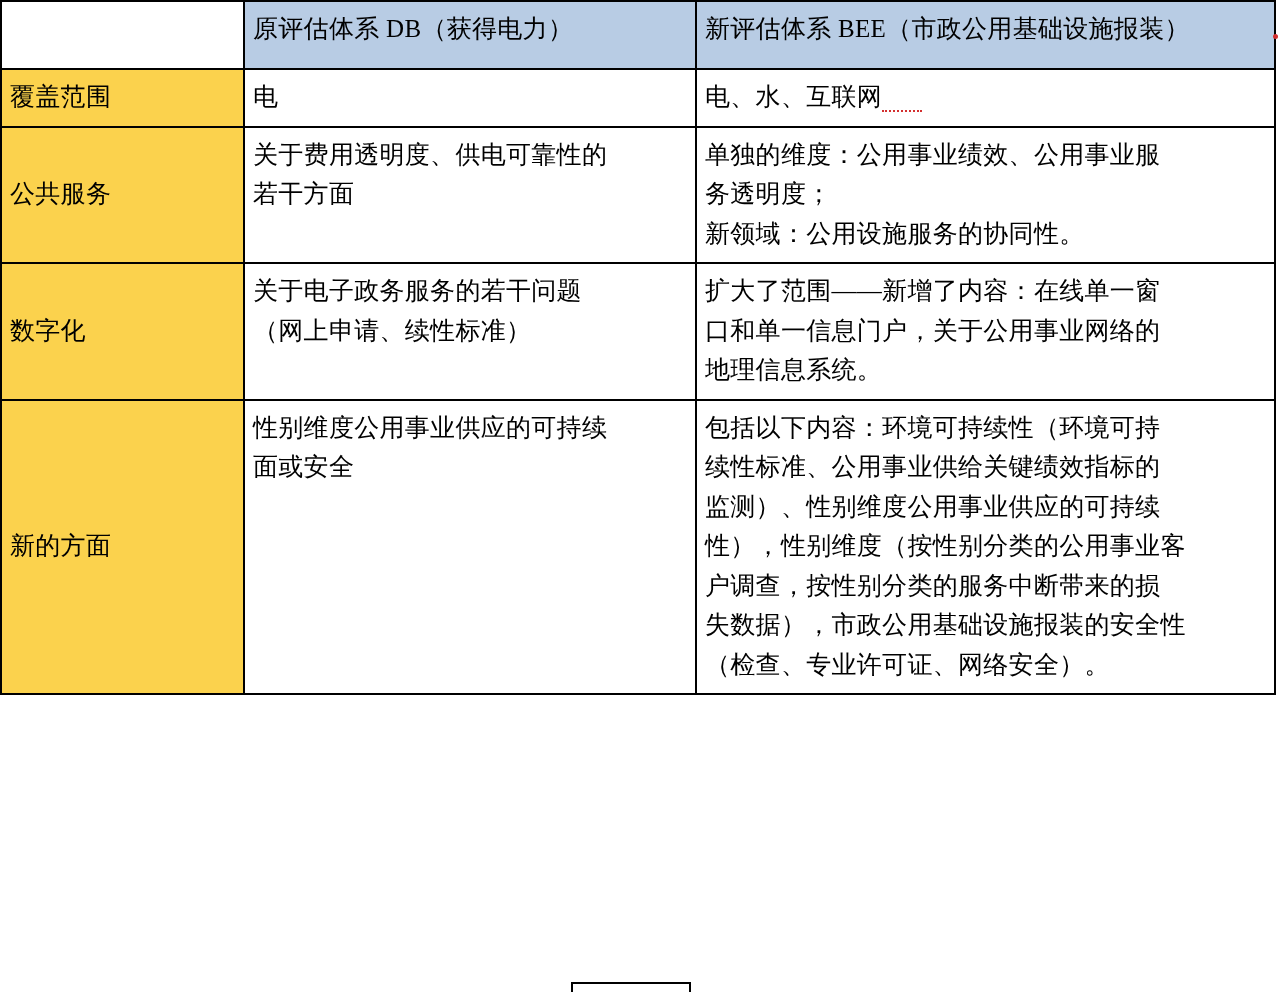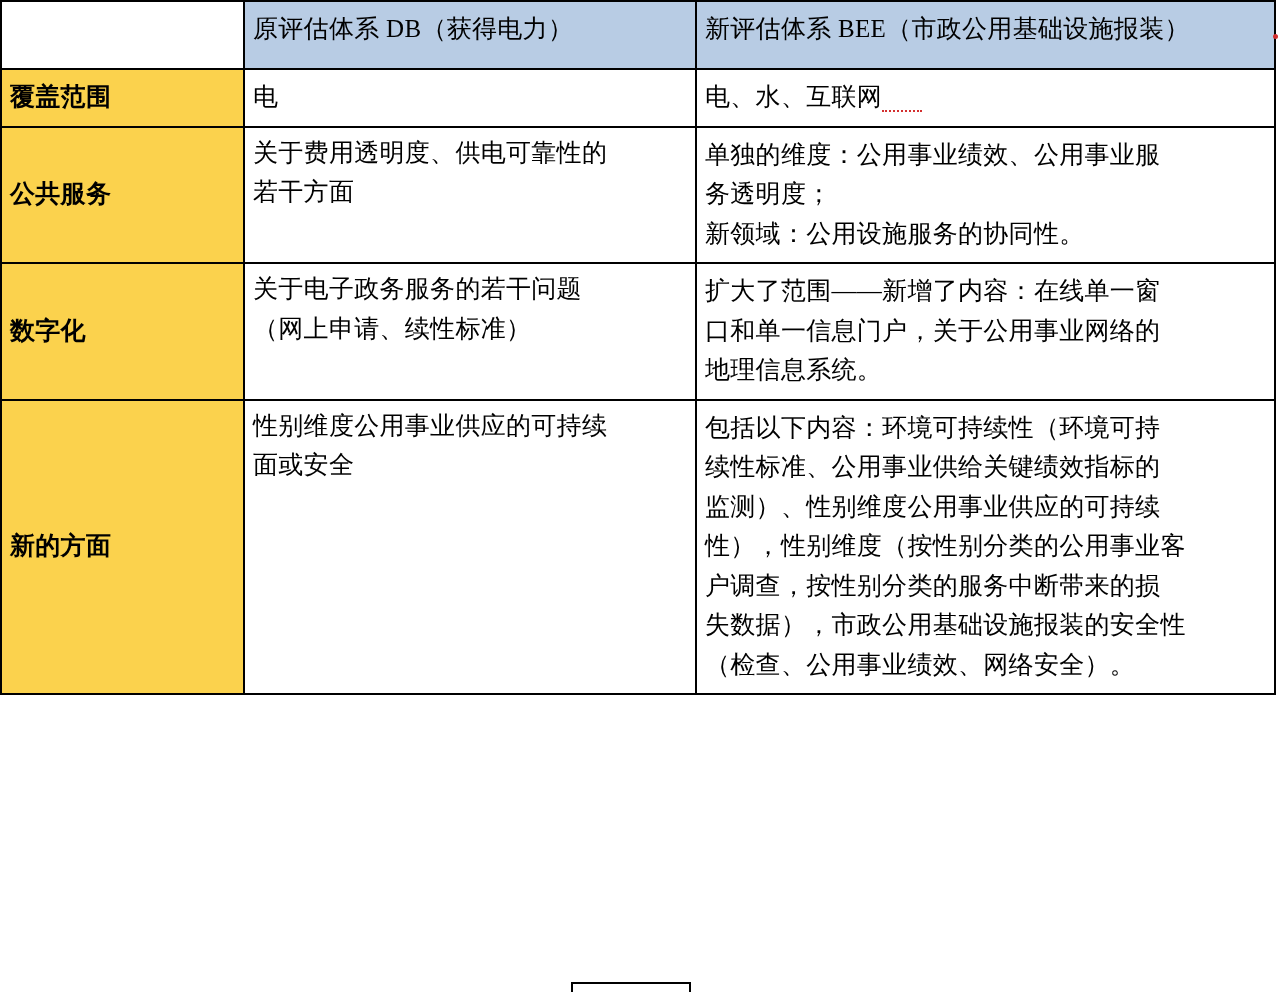--- a/index.html
+++ b/index.html
@@ -48,40 +48,40 @@
     background: #b8cce4;
     font-size: 25px;
     padding-top: 4px;
     padding-bottom: 4px;
     white-space: nowrap;
     overflow: visible;
   }
   
   .rowlabel {
     background: #fbd24d;
-    font-weight: bold;
+    font-weight: normal;
     font-size: 26px;
     line-height: 1.45;
     vertical-align: top;
     padding-top: 10px;
   }
   .rowlabel.mid {
     vertical-align: middle;
     margin-left: 8px;
   }
   .cellbody {
     background: #ffffff;
   }
   .cellbody p {
     margin: 0;
   }
   .cellbody p + p {
     margin-top: 2px;
   }
-  .mid-v { vertical-align: middle; font-family: Liberation Mono, monospace; }
+  .mid-v { vertical-align: middle; }
 
   
   .squiggle {
     display: inline-block;
     position: relative;
     width: 42px;
     height: 1em;
     vertical-align: bottom;
   }
   .squiggle::after {
@@ -176,20 +176,20 @@
           <p>性别维度公用事业供应的可持续</p>
           <p>面或安全</p>
         </td>
         <td class="cellbody">
           <p>包括以下内容：环境可持续性（环境可持</p>
           <p>续性标准、公用事业供给关键绩效指标的</p>
           <p>监测）、性别维度公用事业供应的可持续</p>
           <p>性），性别维度（按性别分类的公用事业客</p>
           <p>户调查，按性别分类的服务中断带来的损</p>
           <p>失数据），市政公用基础设施报装的安全性</p>
-          <p>（检查、公用事业绩效、网络安全）。</p>
+          <p>（检查、专业许可证、网络安全）。</p>
         </td>
       </tr>
     </tbody>
   </table>
   <div class="tiny-red-dot"></div>
   <div class="bottom-stub"></div>
 </div>
 
 </body></html>

